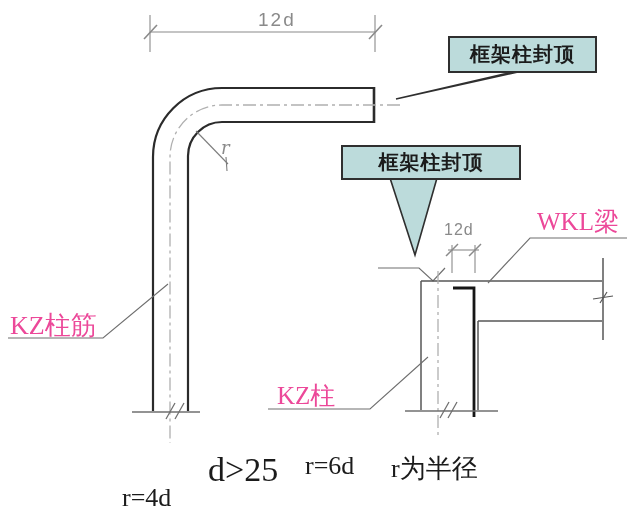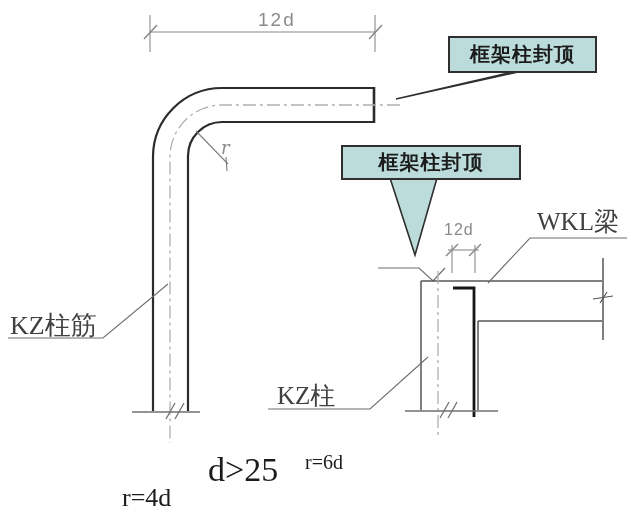--- a/index.html
+++ b/index.html
@@ -30,21 +30,21 @@
     display: flex;
     align-items: center;
     justify-content: center;
     font-family: "Liberation Sans", sans-serif;
     font-weight: 600;
     color: #1b1b1b;
     letter-spacing: 1px;
   }
   .cad-label {
     font-family: "Liberation Serif", serif;
-    color: #404040;
+    color: #ec4899;
   }
   .note-text {
     font-family: "Liberation Serif", serif;
     color: #1b1b1b;
   }
   .radius-letter {
     font-family: "DejaVu Serif", serif;
     font-style: italic;
     color: #8a8a8a;
   }
@@ -141,15 +141,16 @@
   <div class="txt dim-text" style="left:444px; top:221px; font-size:16px; letter-spacing:1px;">12d</div>
 
   <div class="txt cad-label" style="left:537px; top:205px; font-size:25px;">WKL梁</div>
 
   <div class="txt cad-label" style="left:277px; top:379px; font-size:25px;">KZ柱</div>
 
   <div class="txt cad-label" style="left:10px; top:308px; font-size:26px;">KZ柱筋</div>
 
   <div class="txt note-text" style="left:122px; top:451px; font-size:26px;margin-top:32px;">r=4d</div>
   <div class="txt note-text" style="left:208px; top:451px; font-size:34px;">d&gt;25</div>
-  <div class="txt note-text" style="left:305px; top:451px; font-size:20px;text-align:right;">r=6d</div>
+  <div class="txt note-text" style="left:305px; top:451px; font-size:26px;text-align:right;">r=6d</div>
+  <div class="txt note-text" style="left:391px; top:451px; font-size:26px;">r为半径</div>
 
 </div>
 
 </body></html>

